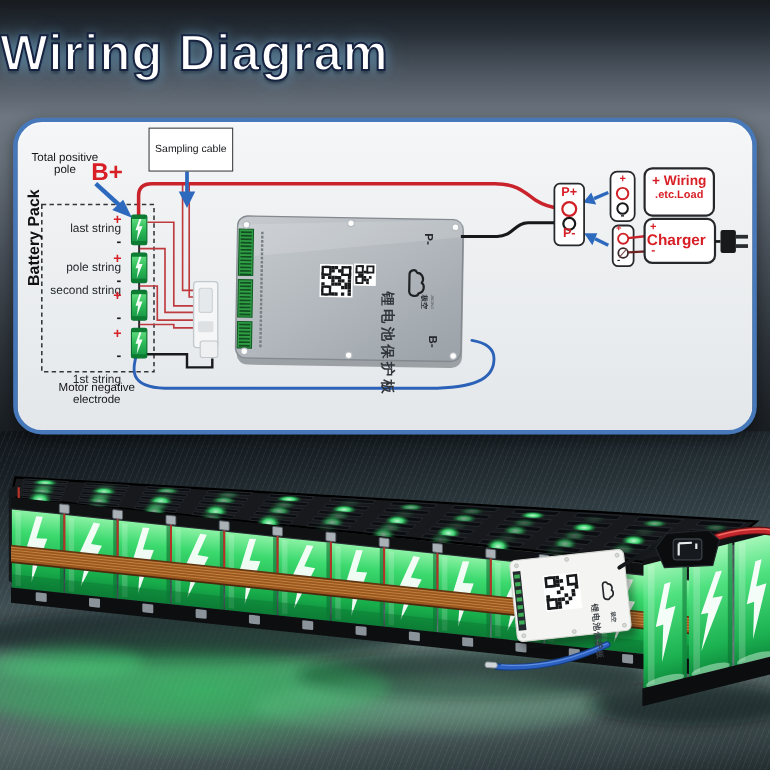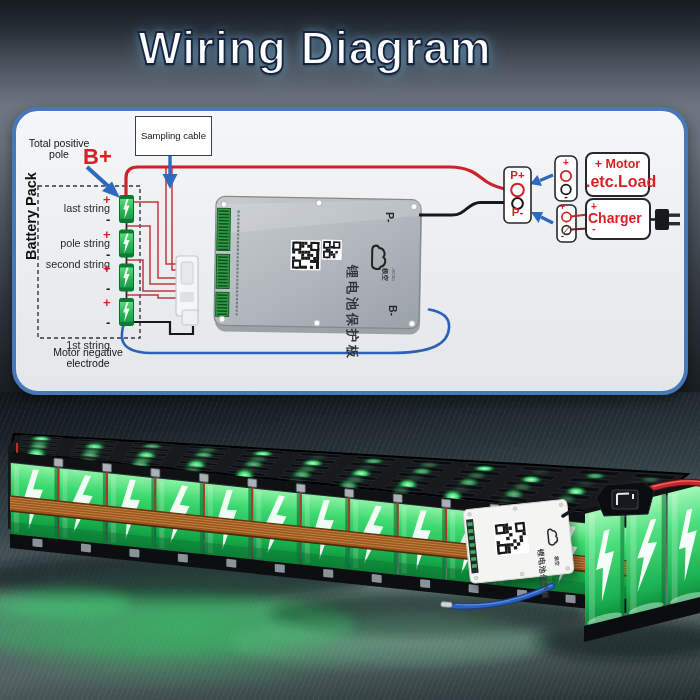--- a/index.html
+++ b/index.html
@@ -12,21 +12,21 @@
   #floor{position:absolute;left:0;top:392px;width:700px;height:308px;
     background:
       radial-gradient(ellipse 330px 95px at 185px 235px, rgba(46,214,98,.50), rgba(46,214,98,0) 70%),
       radial-gradient(ellipse 260px 75px at 430px 225px, rgba(170,235,200,.33), rgba(170,235,200,0) 70%),
       radial-gradient(ellipse 140px 50px at 620px 200px, rgba(190,215,210,.25), rgba(190,215,210,0) 75%),
       repeating-linear-gradient(112deg, rgba(255,255,255,.05) 0 1px, rgba(0,0,0,0) 1px 5px),
       linear-gradient(175deg,#10151a 0%,#1b2328 14%,#36454a 38%,#5b6d6e 60%,#516261 78%,#313d40 94%,#232d30 100%);}
   svg{position:absolute;left:0;pointer-events:none;}
   #dg{top:0;} #pk{top:410px;}
   
-  .title{position:absolute;left:0;top:21px;width:630px;text-align:center;
+  .title{position:absolute;left:0;top:21px;width:630px;text-align:left;
     font-size:46px;font-weight:bold;letter-spacing:1px;color:#ffffff;
     -webkit-text-stroke:1.8px #16223f;
     text-shadow:0 0 10px rgba(130,205,255,.55),0 0 22px rgba(130,205,255,.30),0 2px 3px rgba(0,0,0,.65);}
   
   #panel{position:absolute;left:12px;top:107px;width:668px;height:280px;
     border:4px solid #4678ba;border-radius:26px;
     background:linear-gradient(#f4f6f7,#e4e7ea);
     box-shadow:0 4px 14px rgba(0,0,0,.45), inset 0 1px 2px rgba(255,255,255,.9);}
   .lbl{position:absolute;color:#17191c;line-height:1.08;}
   .b{font-weight:bold;} .red{color:#d81f26;} .ctr{text-align:center;}
@@ -752,22 +752,22 @@
   <div class="pivot r90" style="left:392px;top:268px;">
     <span class="lbl" style="position:static;font-size:3.5px;color:#55595e;">JIKONG</span>
   </div>
 
   <div class="lbl b red ctr" style="left:504px;top:169px;width:27px;font-size:11.5px;">P+</div>
   <div class="lbl b red ctr" style="left:504px;top:206px;width:27px;font-size:11.5px;">P-</div>
 
   <div class="lbl b red ctr" style="left:555px;top:158px;width:22px;font-size:10px;">+</div>
   <div class="lbl b ctr" style="left:555px;top:191px;width:22px;font-size:11px;">-</div>
 
-  <div class="lbl b red ctr" style="left:586px;top:158px;width:63px;font-size:12.5px;">+ Motor</div>
-  <div class="lbl b red ctr" style="left:586px;top:172.5px;width:63px;font-size:16px;">.etc.Load</div>
+  <div class="lbl b red ctr" style="left:586px;top:158px;width:63px;font-size:12.5px;">+ Wiring</div>
+  <div class="lbl b red ctr" style="left:586px;top:172.5px;width:63px;font-size:10px;">.etc.Load</div>
 
   <div class="lbl b red" style="left:560px;top:203px;font-size:8.5px;">+</div>
   <div class="lbl b" style="left:561px;top:232px;font-size:9px;">-</div>
 
   <div class="lbl b red" style="left:591px;top:202px;font-size:10px;">+</div>
   <div class="lbl b red ctr" style="left:588px;top:211px;width:52px;font-size:14px;">Charger</div>
   <div class="lbl b red" style="left:592px;top:223px;font-size:11px;">-</div>
 
   <div id="pm-layer">
       <div class="strlbl" style="top: 202px;">last string</div>

